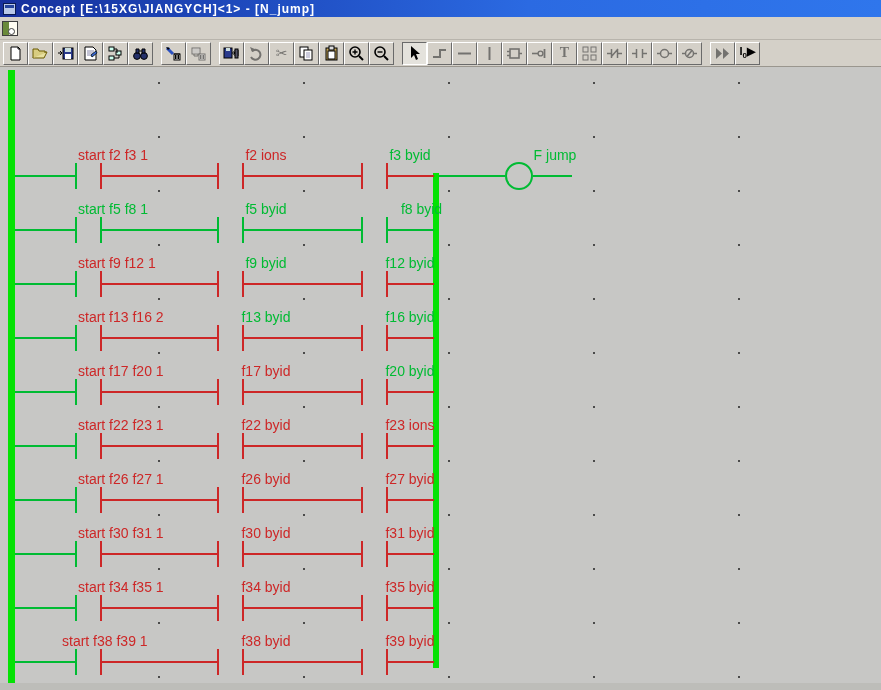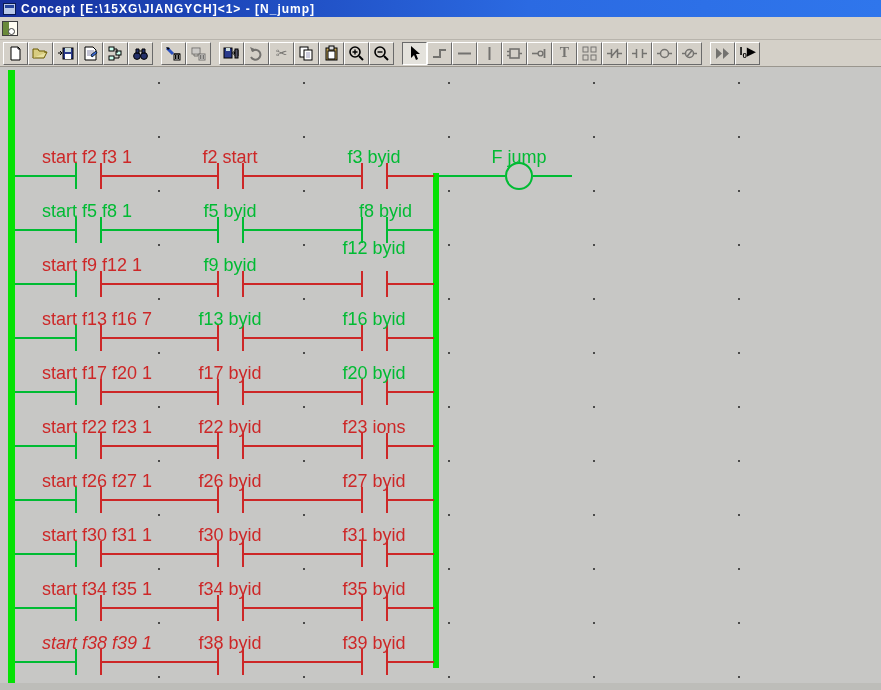--- a/index.html
+++ b/index.html
@@ -39,21 +39,21 @@
   .tb-btn svg { display:block; }
 
   
   .editor { position:absolute; left:0; top:67px; width:881px; height:616px; background:#c7c7c5;
     background-image:radial-gradient(circle at 1px 1px, #4a4a4a 0.9px, rgba(0,0,0,0) 1.4px);
     background-size:145px 54px; background-position:13px 15px; overflow:hidden; }
   .rail { position:absolute; background:#04e204; }
   .wire { position:absolute; height:2px; }
   .cbar { position:absolute; width:2px; height:26px; top:0; }
   .contact { position:absolute; width:27px; height:26px; }
-  .rlabel { position:absolute; font-size:18px; white-space:pre; }
+  .rlabel { position:absolute; font-size:14px; white-space:pre;margin-left:36px; }
   .coil-circle { position:absolute; width:28px; height:28px; border:2px solid #00bb33; border-radius:50%; background:transparent; }
   .bottom-edge { position:absolute; left:0; top:683px; width:881px; height:7px; background:#bdbdb9; }
 </style>
 </head>
 <body>
 
 <div class="window">
 
   <div class="titlebar">
     <span class="title-icon"></span>
@@ -318,21 +318,21 @@
       </div>
       <div class="contact" style="left: 217px; top: 96px;">
         <div class="cbar" style="left: 0px; background: rgb(205, 39, 39);"></div>
         <div class="cbar" style="left: 25px; background: rgb(205, 39, 39);"></div>
       </div>
       <div class="contact" style="left: 361px; top: 96px;">
         <div class="cbar" style="left: 0px; background: rgb(205, 39, 39);"></div>
         <div class="cbar" style="left: 25px; background: rgb(205, 39, 39);"></div>
       </div>
       <div class="rlabel" style="top: 80px; color: rgb(205, 39, 39); left: 42px;">start f2 f3 1</div>
-      <div class="rlabel" style="top: 80px; color: rgb(205, 39, 39); left: 230px; transform: translateX(-50%);">f2 start</div>
+      <div class="rlabel" style="top: 80px; color: rgb(205, 39, 39); left: 230px; transform: translateX(-50%);">f2 ions</div>
       <div class="rlabel" style="top: 80px; color: rgb(0, 187, 51); left: 374px; transform: translateX(-50%);">f3 byid</div>
       <div class="wire" style="left: 15px; top: 162px; width: 61px; background: rgb(0, 187, 51);"></div>
       <div class="wire" style="left: 102px; top: 162px; width: 116px; background: rgb(0, 187, 51);"></div>
       <div class="wire" style="left: 244px; top: 162px; width: 118px; background: rgb(0, 187, 51);"></div>
       <div class="wire" style="left: 388px; top: 162px; width: 46px; background: rgb(0, 187, 51);"></div>
       <div class="contact" style="left: 75px; top: 150px;">
         <div class="cbar" style="left: 0px; background: rgb(0, 187, 51);"></div>
         <div class="cbar" style="left: 25px; background: rgb(0, 187, 51);"></div>
       </div>
       <div class="contact" style="left: 217px; top: 150px;">
@@ -357,38 +357,38 @@
       <div class="contact" style="left: 217px; top: 204px;">
         <div class="cbar" style="left: 0px; background: rgb(205, 39, 39);"></div>
         <div class="cbar" style="left: 25px; background: rgb(205, 39, 39);"></div>
       </div>
       <div class="contact" style="left: 361px; top: 204px;">
         <div class="cbar" style="left: 0px; background: rgb(205, 39, 39);"></div>
         <div class="cbar" style="left: 25px; background: rgb(205, 39, 39);"></div>
       </div>
       <div class="rlabel" style="top: 188px; color: rgb(205, 39, 39); left: 42px;">start f9 f12 1</div>
       <div class="rlabel" style="top: 188px; color: rgb(0, 187, 51); left: 230px; transform: translateX(-50%);">f9 byid</div>
-      <div class="rlabel" style="top: 171px; color: rgb(0, 187, 51); left: 374px; transform: translateX(-50%);">f12 byid</div>
+      <div class="rlabel" style="top: 188px; color: rgb(0, 187, 51); left: 374px; transform: translateX(-50%);">f12 byid</div>
       <div class="wire" style="left: 15px; top: 270px; width: 61px; background: rgb(0, 187, 51);"></div>
       <div class="wire" style="left: 102px; top: 270px; width: 116px; background: rgb(205, 39, 39);"></div>
       <div class="wire" style="left: 244px; top: 270px; width: 118px; background: rgb(205, 39, 39);"></div>
       <div class="wire" style="left: 388px; top: 270px; width: 46px; background: rgb(205, 39, 39);"></div>
       <div class="contact" style="left: 75px; top: 258px;">
         <div class="cbar" style="left: 0px; background: rgb(0, 187, 51);"></div>
         <div class="cbar" style="left: 25px; background: rgb(205, 39, 39);"></div>
       </div>
       <div class="contact" style="left: 217px; top: 258px;">
         <div class="cbar" style="left: 0px; background: rgb(205, 39, 39);"></div>
         <div class="cbar" style="left: 25px; background: rgb(205, 39, 39);"></div>
       </div>
       <div class="contact" style="left: 361px; top: 258px;">
         <div class="cbar" style="left: 0px; background: rgb(205, 39, 39);"></div>
         <div class="cbar" style="left: 25px; background: rgb(205, 39, 39);"></div>
       </div>
-      <div class="rlabel" style="top: 242px; color: rgb(205, 39, 39); left: 42px;">start f13 f16 7</div>
+      <div class="rlabel" style="top: 242px; color: rgb(205, 39, 39); left: 42px;">start f13 f16 2</div>
       <div class="rlabel" style="top: 242px; color: rgb(0, 187, 51); left: 230px; transform: translateX(-50%);">f13 byid</div>
       <div class="rlabel" style="top: 242px; color: rgb(0, 187, 51); left: 374px; transform: translateX(-50%);">f16 byid</div>
       <div class="wire" style="left: 15px; top: 324px; width: 61px; background: rgb(0, 187, 51);"></div>
       <div class="wire" style="left: 102px; top: 324px; width: 116px; background: rgb(205, 39, 39);"></div>
       <div class="wire" style="left: 244px; top: 324px; width: 118px; background: rgb(205, 39, 39);"></div>
       <div class="wire" style="left: 388px; top: 324px; width: 46px; background: rgb(205, 39, 39);"></div>
       <div class="contact" style="left: 75px; top: 312px;">
         <div class="cbar" style="left: 0px; background: rgb(0, 187, 51);"></div>
         <div class="cbar" style="left: 25px; background: rgb(205, 39, 39);"></div>
       </div>
@@ -488,21 +488,21 @@
         <div class="cbar" style="left: 25px; background: rgb(205, 39, 39);"></div>
       </div>
       <div class="contact" style="left: 217px; top: 582px;">
         <div class="cbar" style="left: 0px; background: rgb(205, 39, 39);"></div>
         <div class="cbar" style="left: 25px; background: rgb(205, 39, 39);"></div>
       </div>
       <div class="contact" style="left: 361px; top: 582px;">
         <div class="cbar" style="left: 0px; background: rgb(205, 39, 39);"></div>
         <div class="cbar" style="left: 25px; background: rgb(205, 39, 39);"></div>
       </div>
-      <div class="rlabel" style="top: 566px; color: rgb(205, 39, 39); left: 42px; font-style: italic;">start f38 f39 1</div>
+      <div class="rlabel" style="top: 566px; color: rgb(205, 39, 39); left: 26px;">start f38 f39 1</div>
       <div class="rlabel" style="top: 566px; color: rgb(205, 39, 39); left: 230px; transform: translateX(-50%);">f38 byid</div>
       <div class="rlabel" style="top: 566px; color: rgb(205, 39, 39); left: 374px; transform: translateX(-50%);">f39 byid</div>
       <div class="wire" style="left: 439px; top: 108px; width: 66px; background: rgb(0, 187, 51);"></div>
       <div class="coil-circle" style="left: 505px; top: 95px; border-color: rgb(0, 187, 51);"></div>
       <div class="wire" style="left: 533px; top: 108px; width: 39px; background: rgb(0, 187, 51);"></div>
       <div class="rlabel" style="left: 519px; top: 80px; color: rgb(0, 187, 51); transform: translateX(-50%);">F jump</div>
     </div>
 
   <div class="bottom-edge"></div>
 </div>

